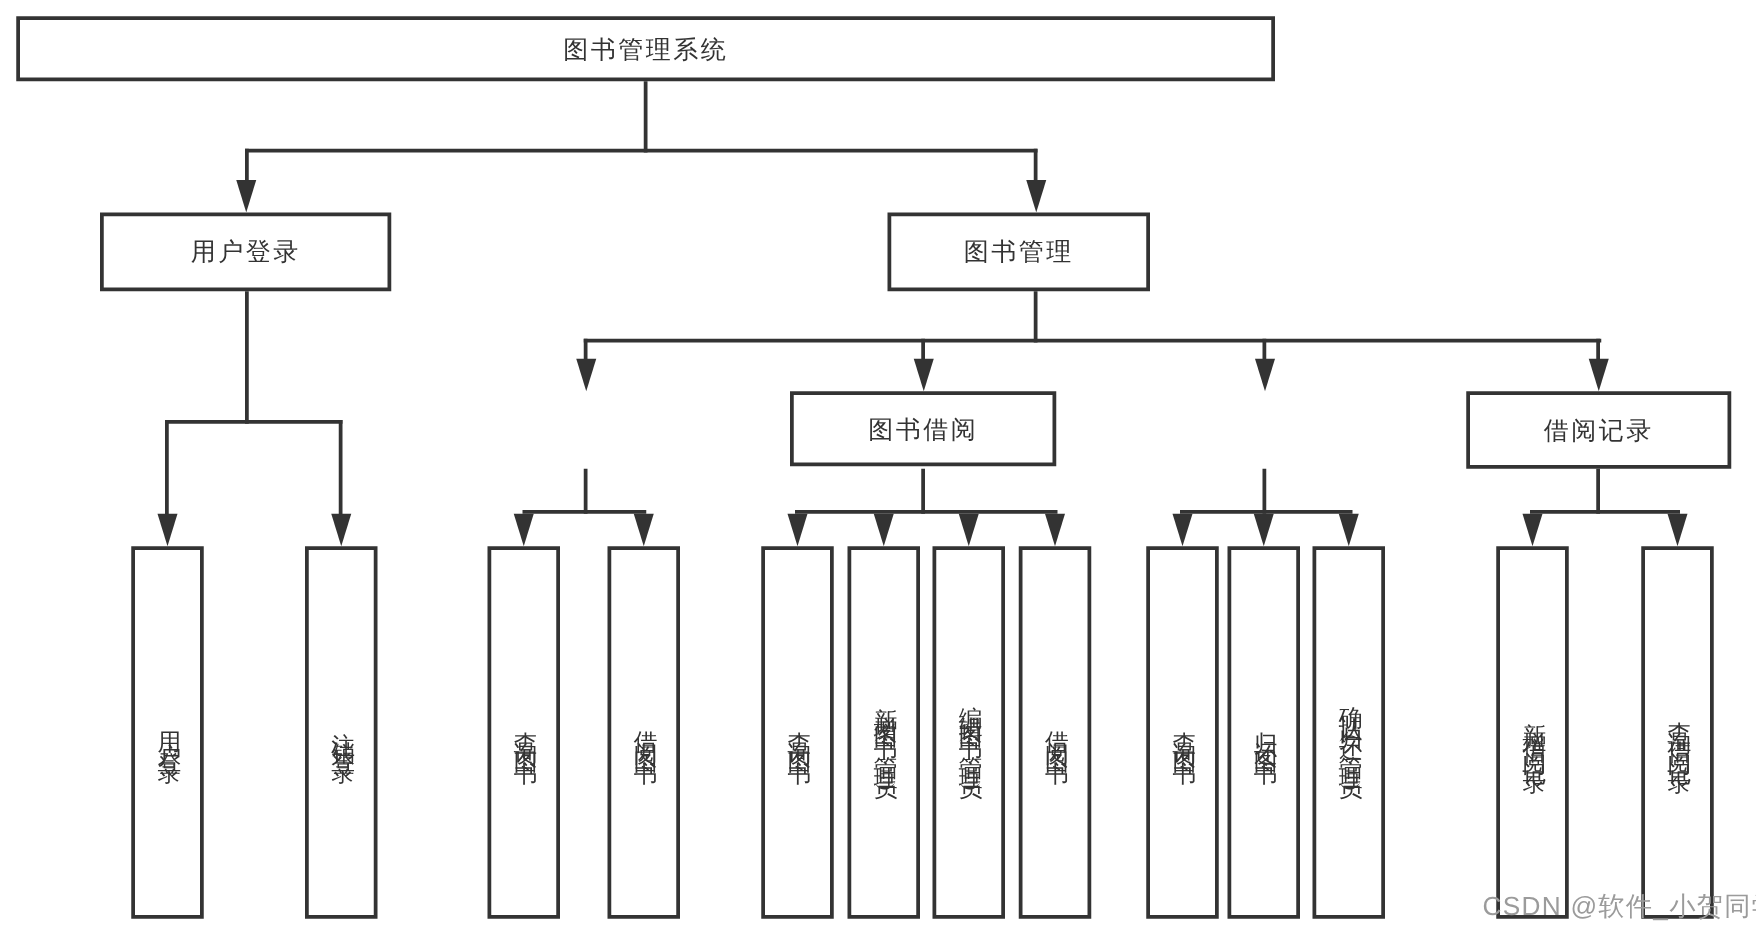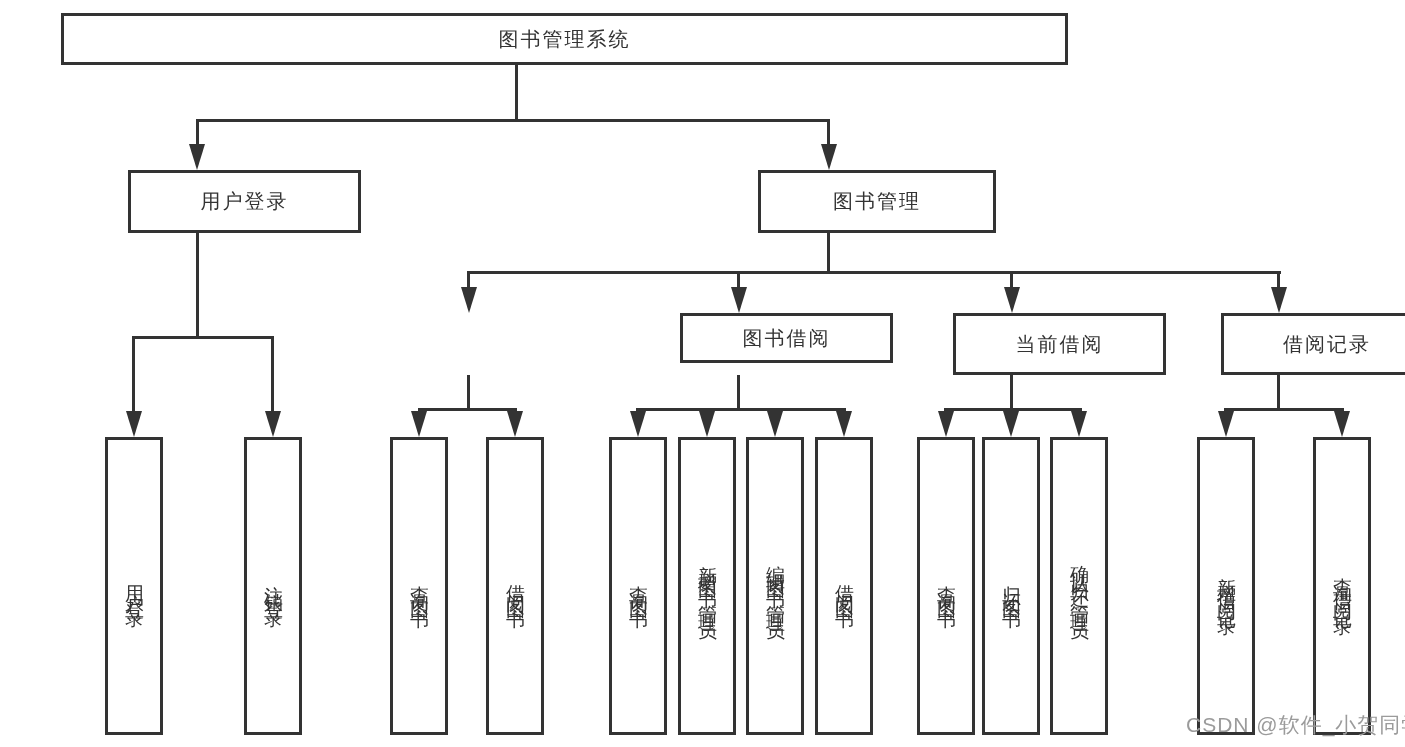--- a/index.html
+++ b/index.html
@@ -3,21 +3,21 @@
 <meta charset="utf-8">
 <style>
   html,body{margin:0;padding:0;background:#ffffff;}
   body{font-family:"Liberation Sans","DejaVu Sans",sans-serif;}
   #stage{
     position:relative;width:1405px;height:747px;background:#ffffff;
     overflow:hidden;color:#333333;
   }
   .box{
     position:absolute;box-sizing:border-box;border:3px solid #333333;background:#ffffff;
-    display:flex;align-items:center;justify-content:center;margin-left:48px;
+    display:flex;align-items:center;justify-content:center;
   }
   .hlabel{font-size:20px;letter-spacing:2px;color:#333333;white-space:nowrap;}
   .vbox{
     position:absolute;box-sizing:border-box;border:3px solid #333333;background:#ffffff;
     display:flex;align-items:center;justify-content:center;width:58px;top:437px;height:298px;
   }
   .vtext{
     writing-mode:vertical-rl;text-orientation:mixed;
     font-size:19px;letter-spacing:8px;line-height:1.1;color:#333333;white-space:nowrap;
   }
@@ -45,21 +45,21 @@
   <div class="vline" style="left:515px;top:65px;height:57px;"></div>
   <div class="hline" style="left:196px;top:119px;width:634px;"></div>
   <div class="vline" style="left:196px;top:119px;height:28px;"></div>
   <div class="arrow" style="left:189px;top:144px;"></div>
   <div class="vline" style="left:827px;top:119px;height:28px;"></div>
   <div class="arrow" style="left:821px;top:144px;"></div>
 
   <div class="box" style="left:80px;top:170px;width:233px;height:63px;">
     <span class="hlabel">用户登录</span>
   </div>
-  <div class="box" style="left:710px;top:170px;width:238px;height:63px;">
+  <div class="box" style="left:710px;top:170px;width:210px;height:63px;">
     <span class="hlabel">图书管理</span>
   </div>
 
   <div class="vline" style="left:196px;top:233px;height:106px;"></div>
   <div class="hline" style="left:132px;top:336px;width:142px;"></div>
   <div class="vline" style="left:132px;top:336px;height:78px;"></div>
   <div class="arrow" style="left:126px;top:411px;"></div>
   <div class="vline" style="left:271px;top:336px;height:78px;"></div>
   <div class="arrow" style="left:265px;top:411px;"></div>
 
@@ -67,25 +67,22 @@
   <div class="hline" style="left:467px;top:271px;width:814px;"></div>
   <div class="vline" style="left:467px;top:271px;height:18px;"></div>
   <div class="arrow" style="left:461px;top:287px;"></div>
   <div class="vline" style="left:737px;top:271px;height:18px;"></div>
   <div class="arrow" style="left:731px;top:287px;"></div>
   <div class="vline" style="left:1010px;top:271px;height:18px;"></div>
   <div class="arrow" style="left:1004px;top:287px;"></div>
   <div class="vline" style="left:1277px;top:271px;height:18px;"></div>
   <div class="arrow" style="left:1271px;top:287px;"></div>
 
-  <div class="box" style="left:632px;top:313px;width:213px;height:50px;">
+  <div class="box" style="left:632px;top:313px;width:213px;height:60px;">
     <span class="hlabel">图书借阅</span>
-  </div>
-  <div class="box" style="left:905px;top:313px;width:213px;height:62px;">
-    <span class="hlabel">当前借阅</span>
   </div>
   <div class="box" style="left:1173px;top:313px;width:212px;height:62px;">
     <span class="hlabel">借阅记录</span>
   </div>
 
   <div class="vline" style="left:467px;top:375px;height:36px;"></div>
   <div class="hline" style="left:418px;top:408px;width:99px;"></div>
   <div class="arrow" style="left:411px;top:411px;"></div>
   <div class="arrow" style="left:507px;top:411px;"></div>
 

